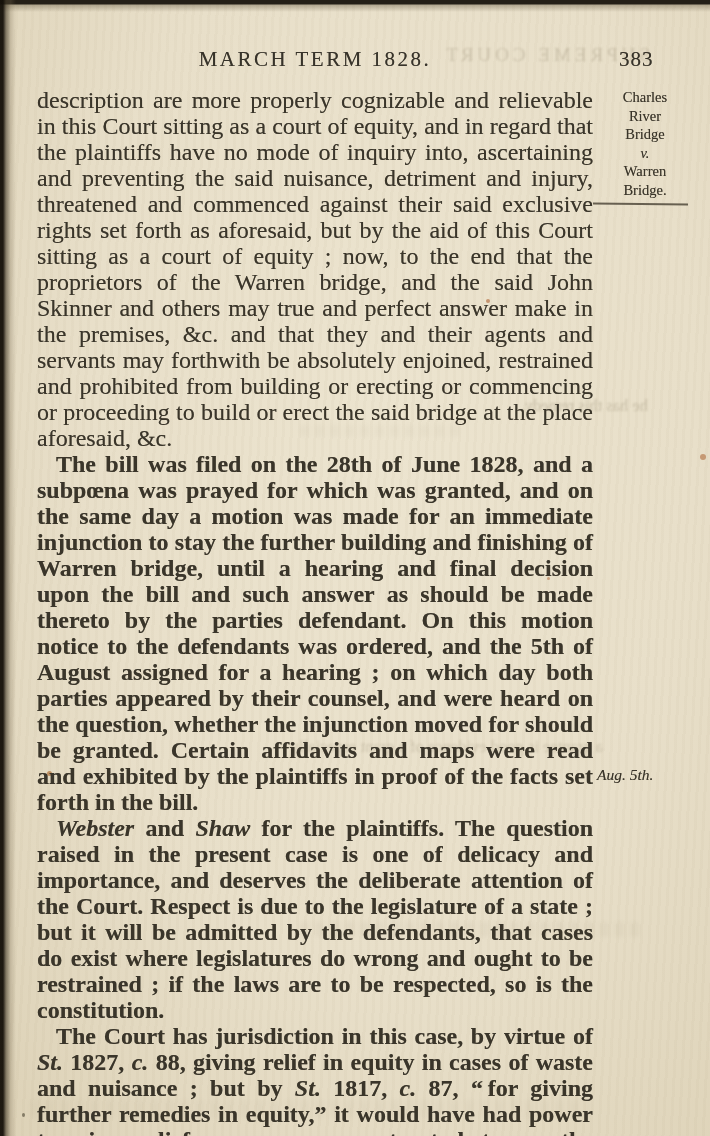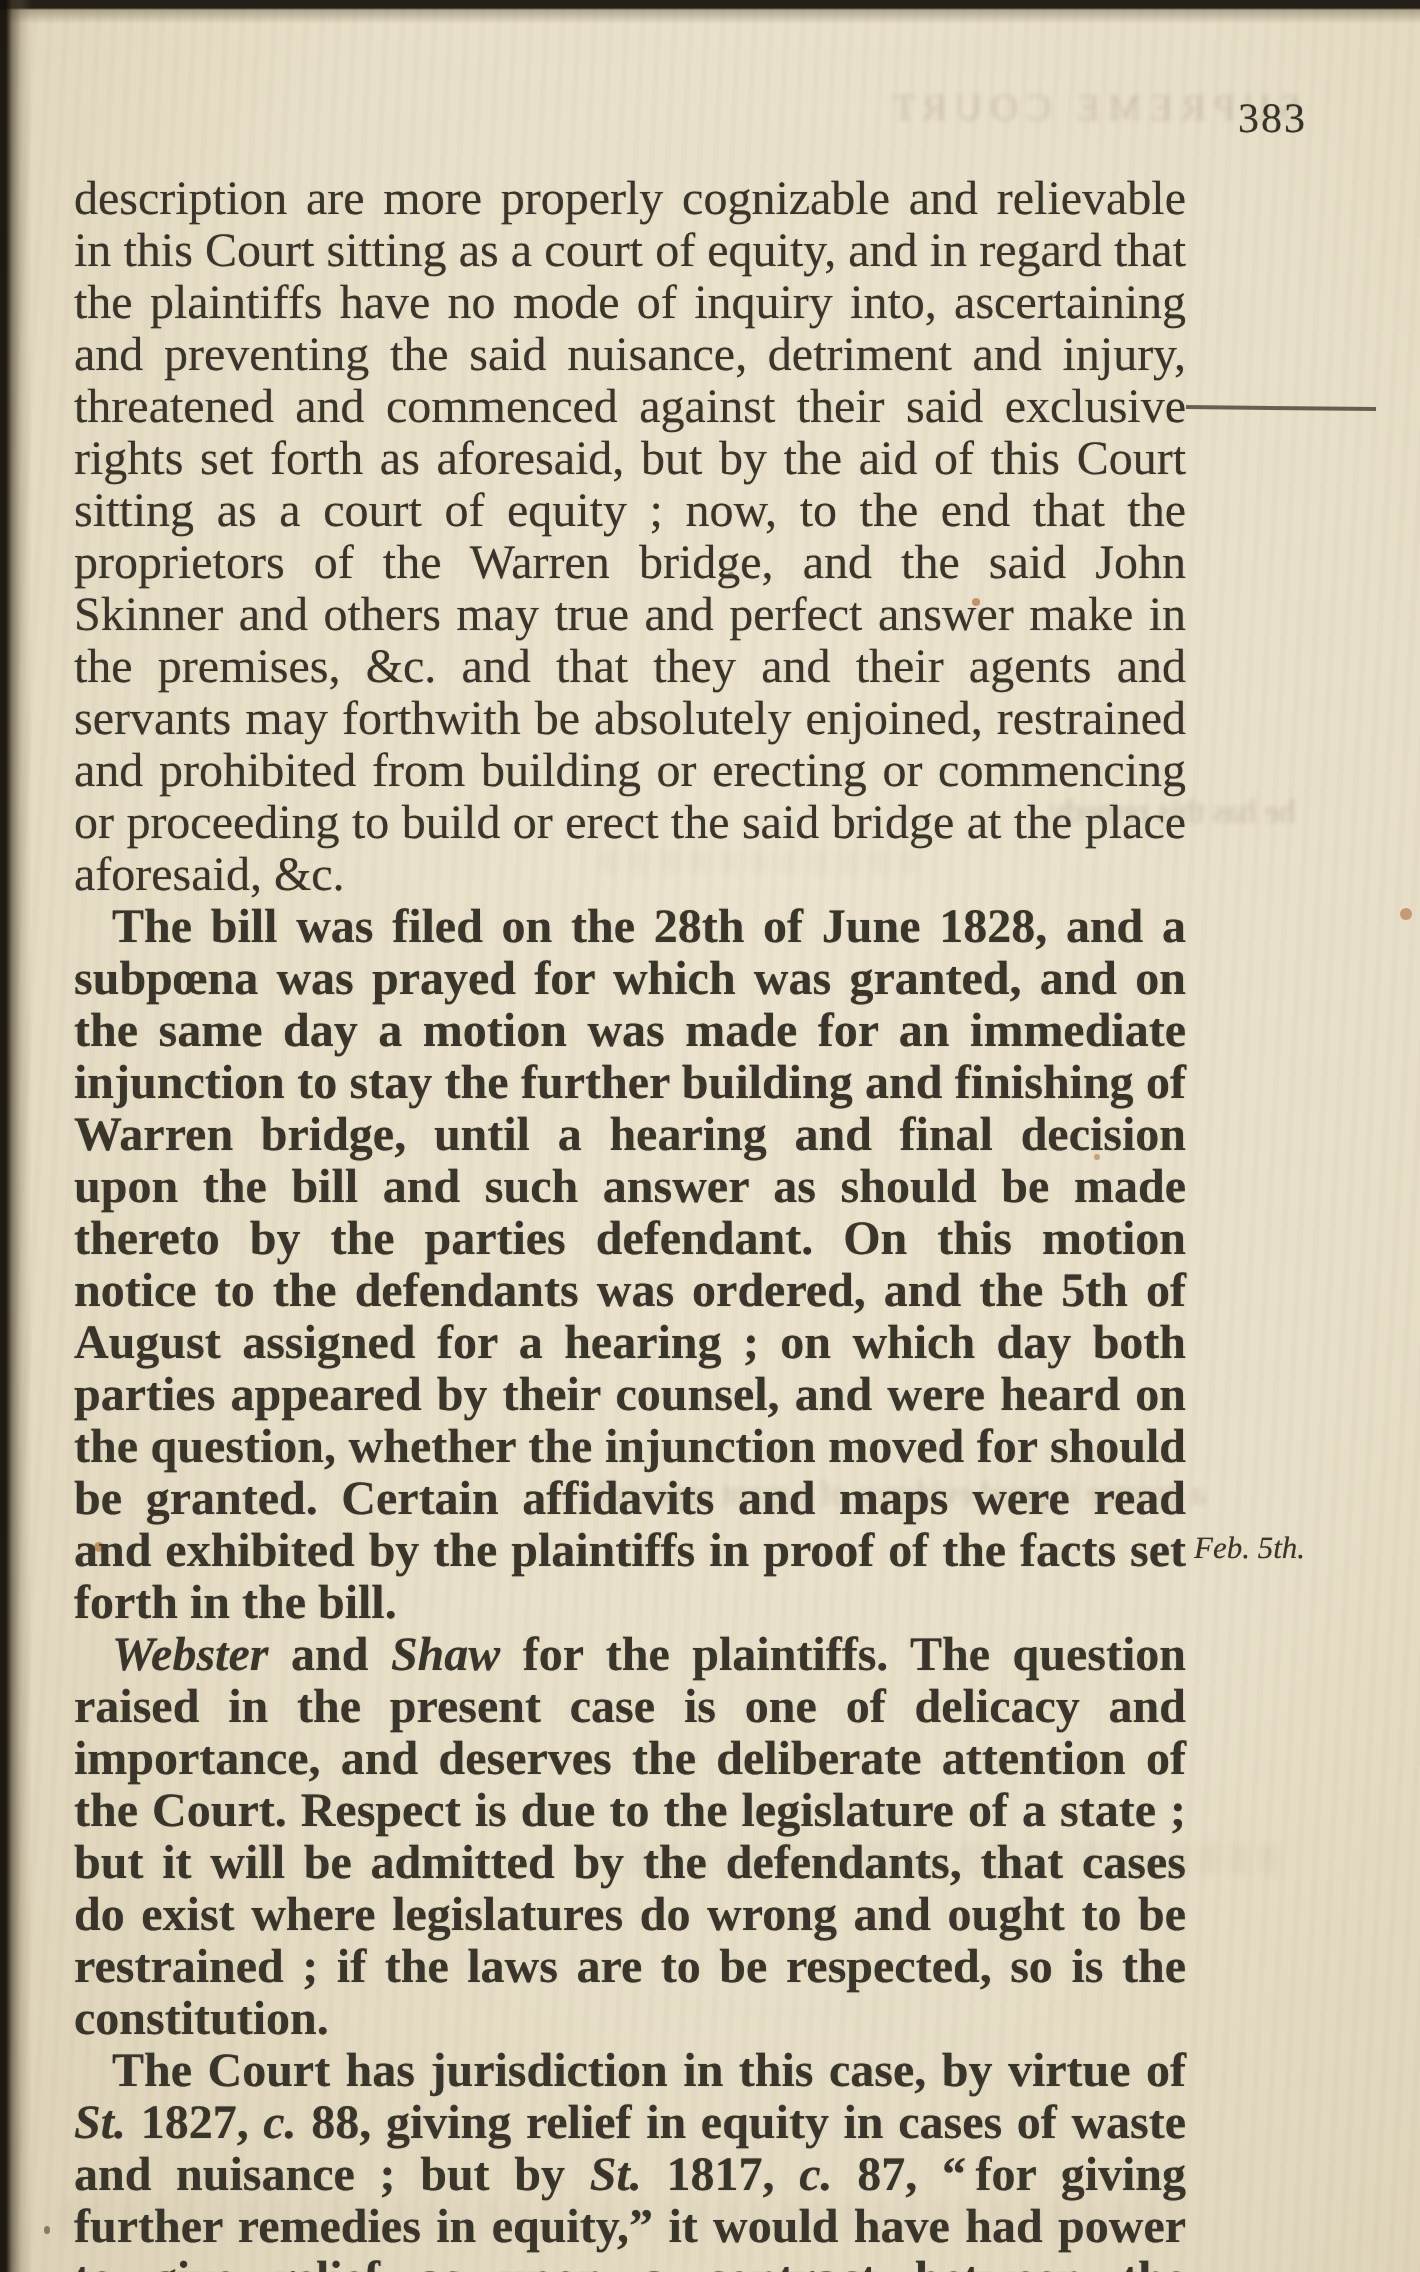--- a/index.html
+++ b/index.html
@@ -112,27 +112,36 @@
   <div class="smudge smudge-1"></div>
   <div class="smudge smudge-2"></div>
   <div class="smudge smudge-3"></div>
   <div class="speck speck-1"></div>
   <div class="speck speck-2"></div>
   <div class="speck speck-3"></div>
   <div class="speck speck-4"></div>
   <div class="speck speck-5"></div>
   <div class="speck speck-6"></div>
 
+  <div class="head-title">MARCH TERM 1828.</div>
   <div class="page-number">383</div>
 
   <div class="body-text">
       <p class="para"><span>description are more properly cognizable and relievable in this Court sitting as a court of equity, and in regard that the plaintiffs have no mode of inquiry into, ascertaining and preventing the said nuisance, detriment and injury, threatened and commenced against their said exclusive rights set forth as aforesaid, but by the aid of this Court sitting as a court of equity&nbsp;; now, to the end that the proprietors of the Warren bridge, and the said John Skinner and others may true and perfect answer make in the premises, &amp;c. and that they and their agents and servants may forthwith be absolutely enjoined, restrained and prohibited from building or erecting or commencing or proceeding to build or erect the said bridge at the place aforesaid, &amp;c.</span></p>
       <p class="para indent"><span>The bill was filed on the 28th of June 1828, and a subpœna was prayed for which was granted, and on the same day a motion was made for an immediate injunction to stay the further building and finishing of Warren bridge, until a hearing and final decision upon the bill and such answer as should be made thereto by the parties defendant. On this motion notice to the defendants was ordered, and the 5th of August assigned for a hearing&nbsp;; on which day both parties appeared by their counsel, and were heard on the question, whether the injunction moved for should be granted. Certain affidavits and maps were read and exhibited by the plaintiffs in proof of the facts set forth in the bill.</span></p>
       <p class="para indent"><span class="it">Webster</span><span> and </span><span class="it">Shaw</span><span> for the plaintiffs. The question raised in the present case is one of delicacy and importance, and deserves the deliberate attention of the Court. Respect is due to the legislature of a state&nbsp;; but it will be admitted by the defendants, that cases do exist where legislatures do wrong and ought to be restrained&nbsp;; if the laws are to be respected, so is the constitution.</span></p>
       <p class="para indent"><span>The Court has jurisdiction in this case, by virtue of </span><span class="it">St.</span><span> 1827, </span><span class="it">c.</span><span> 88, giving relief in equity in cases of waste and nuisance&nbsp;; but by </span><span class="it">St.</span><span> 1817, </span><span class="it">c.</span><span> 87, “ for giving further remedies in equity,” it would have had power to give relief as upon a contract between the commonwealth and the plaintiffs&nbsp;; a bill will lie not only against the original parties to</span></p>
     </div>
 
+  <div class="case-note">
+      <div><span>Charles</span></div>
+      <div><span>River</span></div>
+      <div><span>Bridge</span></div>
+      <div><span class="it">v.</span></div>
+      <div><span>Warren</span></div>
+      <div><span>Bridge.</span></div>
+    </div>
   <div class="case-rule"></div>
-  <div class="date-note">Feb. 5th.</div>
+  <div class="date-note">Aug. 5th.</div>
 
   <div class="edge-top"></div>
   <div class="edge-left"></div>
 </div>
 
 </body></html>

